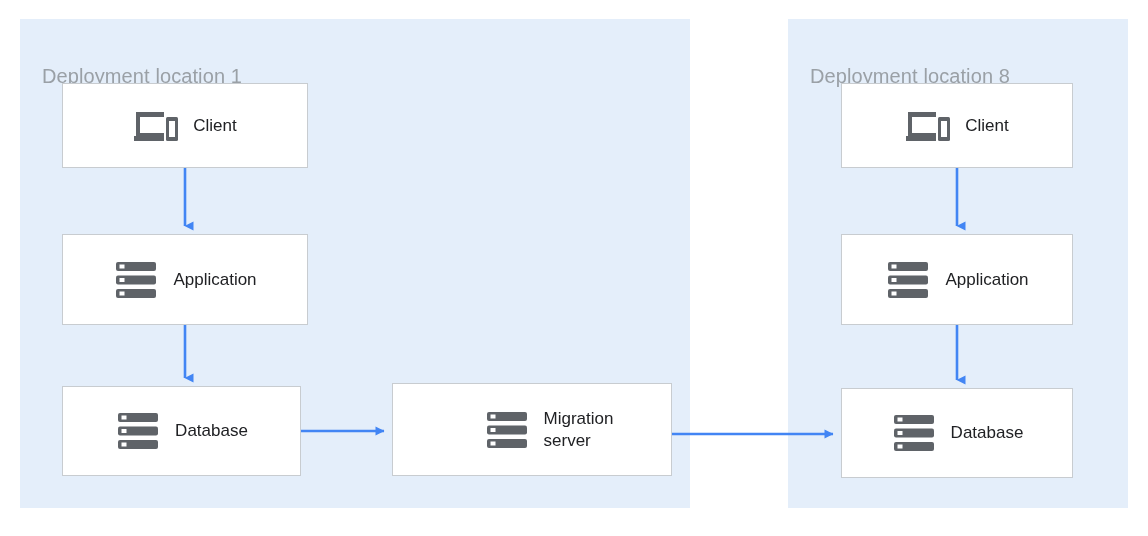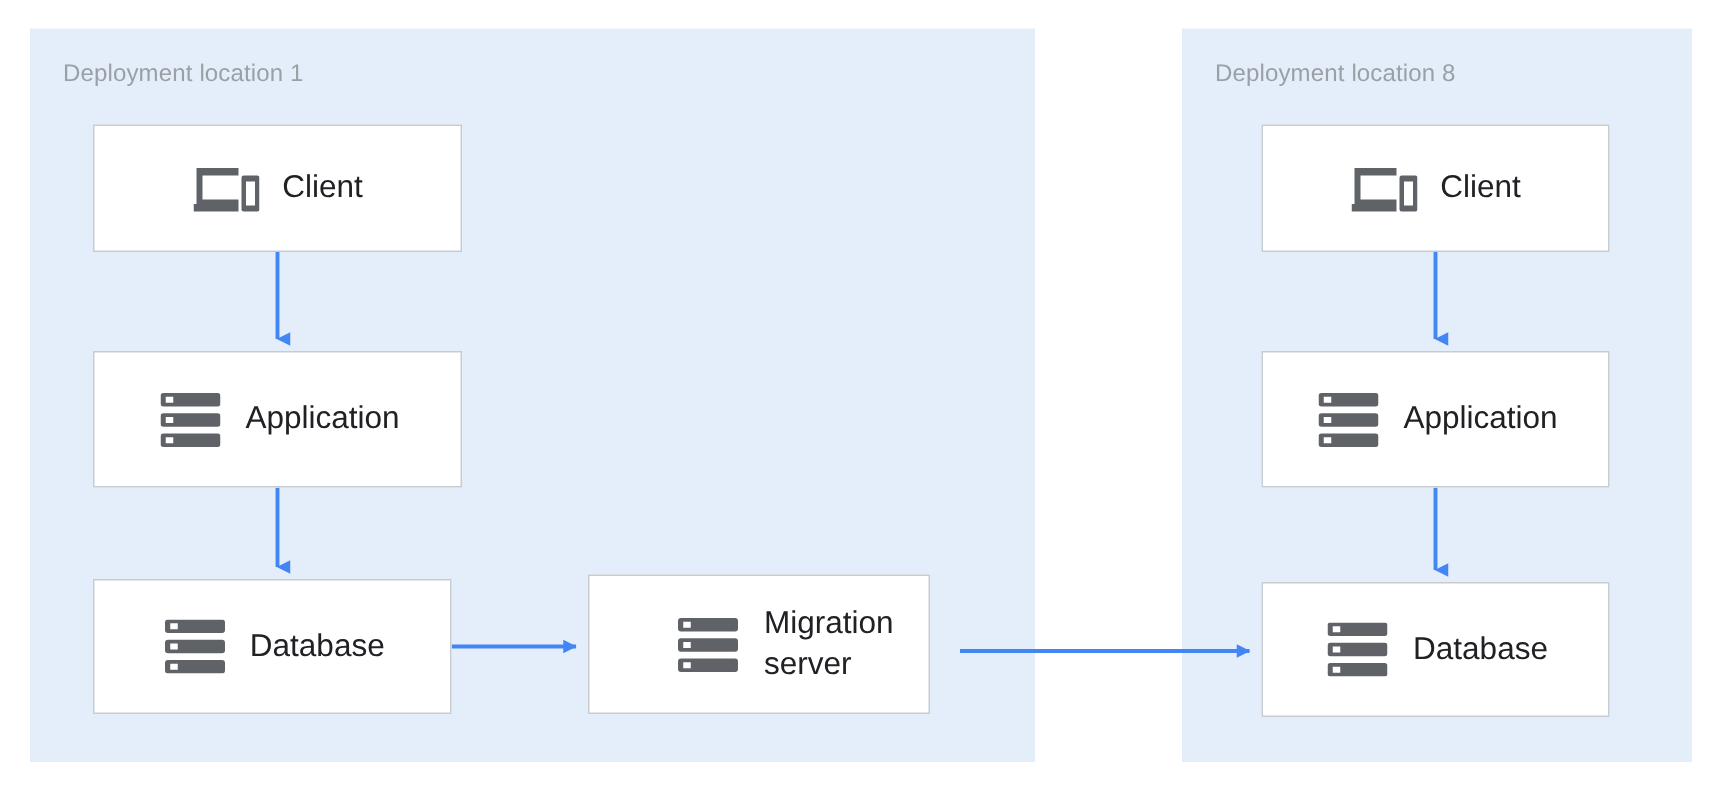--- a/index.html
+++ b/index.html
@@ -22,22 +22,22 @@
   
   .zone {
     position: absolute;
     background: #e4eefa;
   }
   #zone-left  { left: 20px;  top: 19px; width: 670px; height: 489px; }
   #zone-right { left: 788px; top: 19px; width: 340px; height: 489px; }
 
   .zone-label {
     position: absolute;
-    top: 22px;
-    font-size: 16px;
+    top: 46px;
+    font-size: 20px;
     color: #9aa0a6;
     letter-spacing: 0.1px;
     white-space: nowrap;
   }
   #zone-left  .zone-label { left: 22px; }
   #zone-right .zone-label { left: 22px; }
 
   
   .node {
     position: absolute;
@@ -53,32 +53,32 @@
     flex: 0 0 auto;
     width: 46px;
     height: 46px;
     display: flex;
     align-items: center;
     justify-content: center;
     margin-right: 14px;
   }
   .node .node-label {
     flex: 0 0 auto;
-    font-size: 21px;
+    font-size: 17px;
     color: #202124;
     line-height: 1.25;
     white-space: pre-line;
     text-align: left;
   }
 
   
   #node-client-1      { left: 62px;  top: 83px;  width: 246px; height: 85px; }
   #node-application-1 { left: 62px;  top: 234px; width: 246px; height: 91px; }
   #node-database-1    { left: 62px;  top: 386px; width: 239px; height: 90px; }
-  #node-migration     { left: 392px; top: 383px; width: 228px; height: 93px; padding-left: 33px; }
+  #node-migration     { left: 392px; top: 383px; width: 280px; height: 93px; padding-left: 33px; }
   #node-client-2      { left: 841px; top: 83px;  width: 232px; height: 85px; }
   #node-application-2 { left: 841px; top: 234px; width: 232px; height: 91px; }
   #node-database-2    { left: 841px; top: 388px; width: 232px; height: 90px; }
 
   
   #arrow-layer {
     position: absolute;
     left: 0; top: 0;
     width: 1148px;
     height: 536px;

